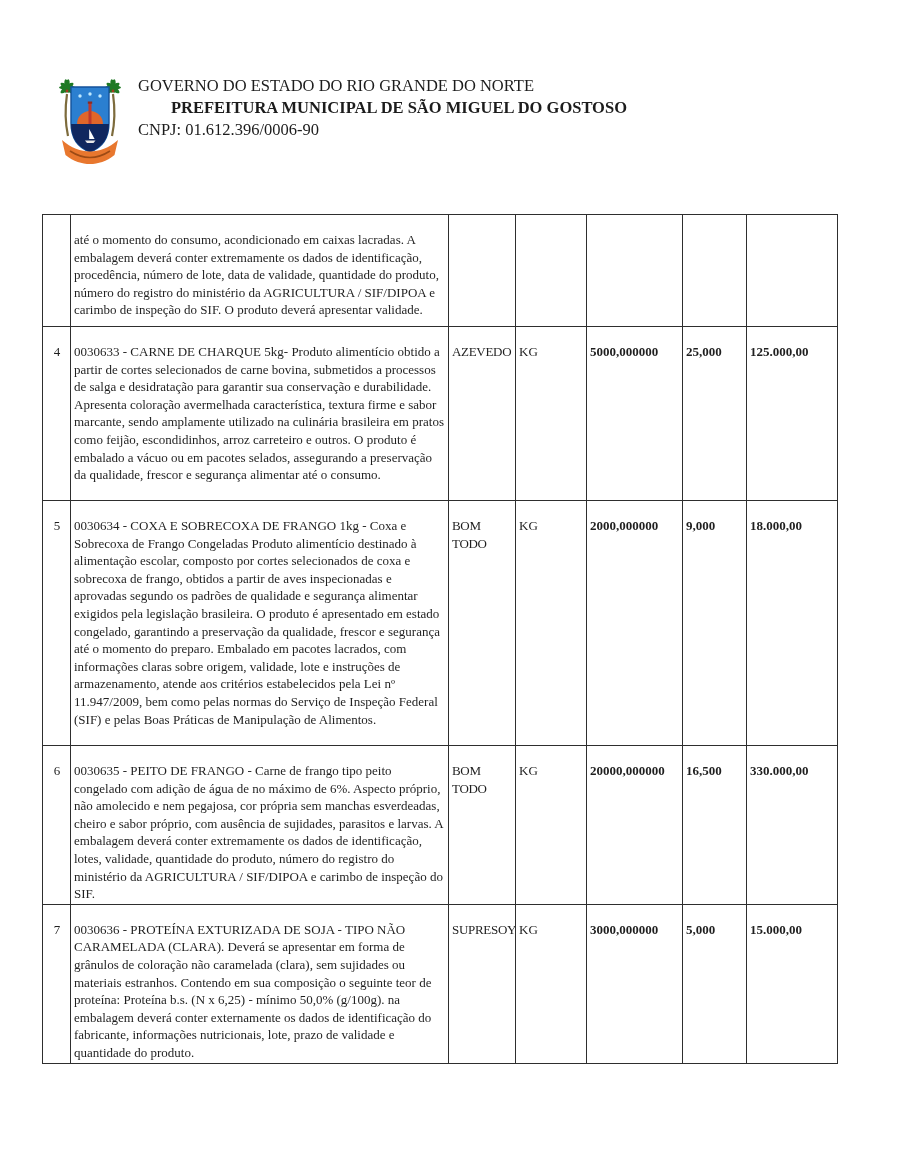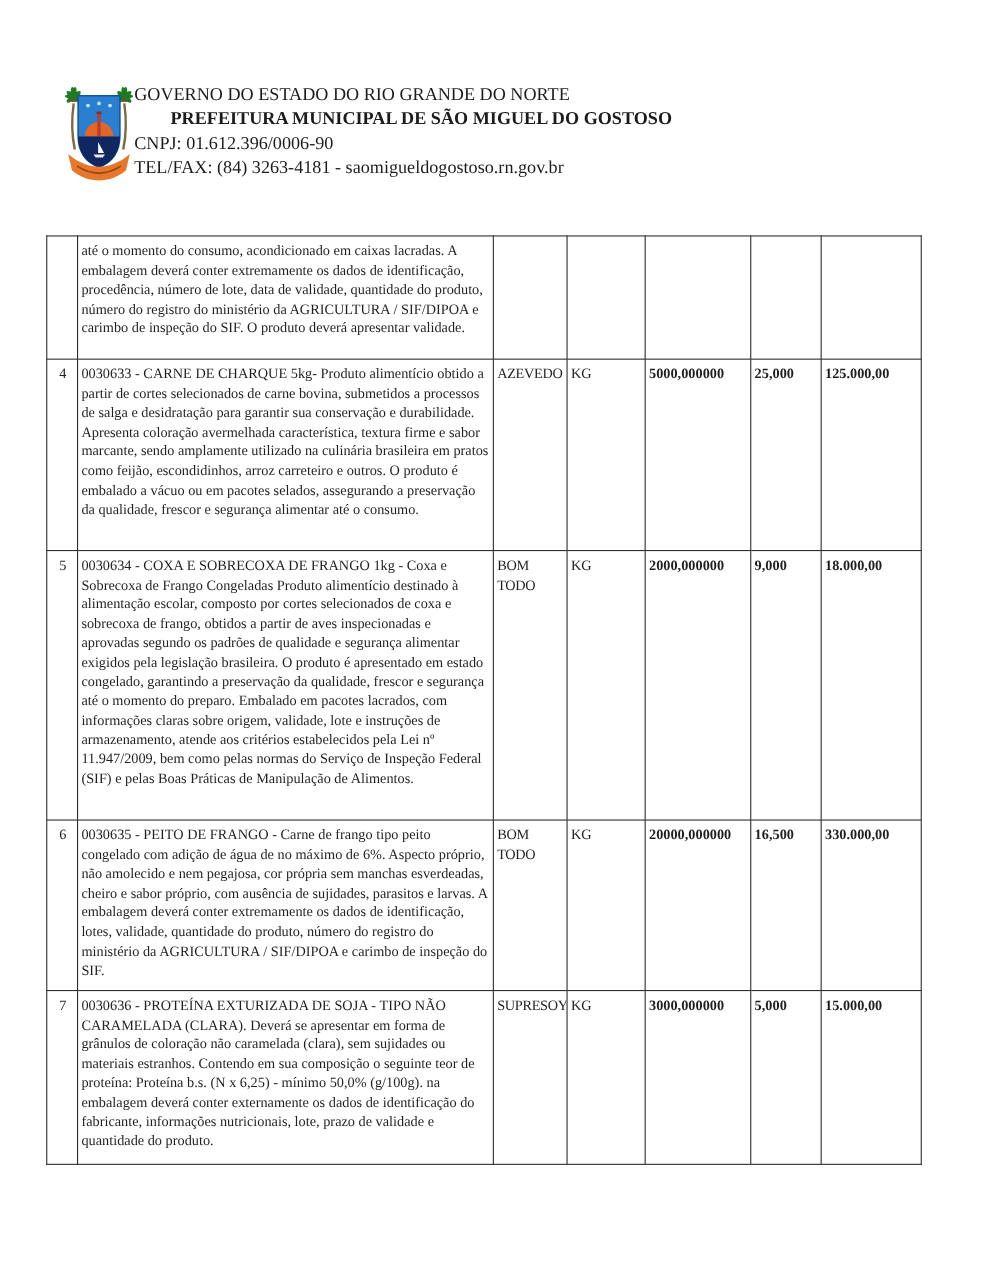--- a/index.html
+++ b/index.html
@@ -9,39 +9,39 @@
     font-family: "Liberation Serif", serif;
     color: #1c1c1c;
     position: relative;
     overflow: hidden;
   }
   .page { position: absolute; inset: 0; background: #fff; }
 
   
   .letterhead {
     position: absolute; left: 58px; top: 74px;
-    display: flex; align-items: flex-start; 
+    display: flex; align-items: flex-start; gap: 16px;
   }
   .logo { width: 64px; height: 94px; flex: 0 0 auto; }
   .header-text { font-size: 16.5px; line-height: 22px; padding-top: 1px; white-space: nowrap; }
   .header-text .bold { font-weight: bold; margin-left: 33px; }
 
   
   table.items {
     position: absolute; left: 42px; top: 214px;
     width: 795px;
     border-collapse: collapse;
     table-layout: fixed;
     font-size: 13px; line-height: 17.6px;
     color: #1f1f1f;
   }
   table.items td {
     border: 1px solid #2e2e2e;
     vertical-align: top;
-    padding: 4px 2px 1px 3px;
+    padding: 16px 2px 1px 3px;
     overflow: hidden;
   }
   td.c-item  { text-align: center; padding: 0; }
   td.c-desc  { text-align: left; }
   td.c-brand { letter-spacing: -0.3px; }
   td.c-unit  { }
   td.c-num   { text-align: left; padding-right: 3px; white-space: nowrap; font-weight: bold; }
 </style>
 </head>
 <body>
@@ -97,21 +97,20 @@
       <g>
         <path d="M4,66 c9,8 19,11.5 28,11.5 c9,0 19,-3.5 28,-11.5 l-3.5,15 c-8,6.5 -16.5,9 -24.5,9 c-8,0 -16.5,-2.5 -24.5,-9 z" fill="#e8772e"></path>
         <path d="M12,77 c7,4.5 13.5,6.5 20,6.5 c6.5,0 13,-2 20,-6.5" stroke="#9c4a14" stroke-width="1.6" fill="none"></path>
       </g>
     </svg>
 
     <div class="header-text">
       <div>GOVERNO DO ESTADO DO RIO GRANDE DO NORTE</div>
       <div class="bold">PREFEITURA MUNICIPAL DE SÃO MIGUEL DO GOSTOSO</div>
       <div>CNPJ: 01.612.396/0006-90</div>
-      <div>TEL/FAX: (84) 3263-4181 - saomigueldogostoso.rn.gov.br</div>
     </div>
   </div>
 
   <table class="items">
     <colgroup>
       <col style="width:28px">
         <col style="width:378px">
         <col style="width:67px">
       <col style="width:71px">
         <col style="width:96px">

